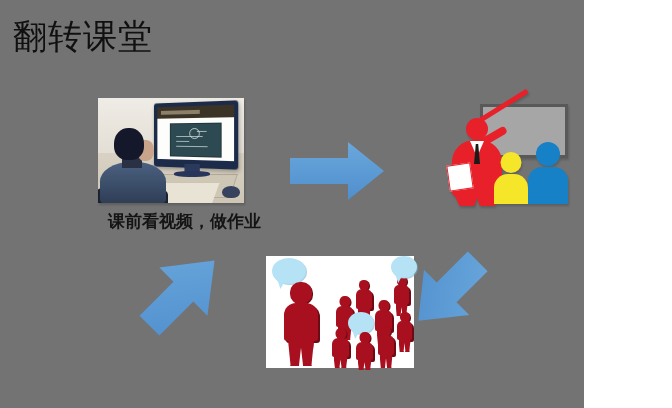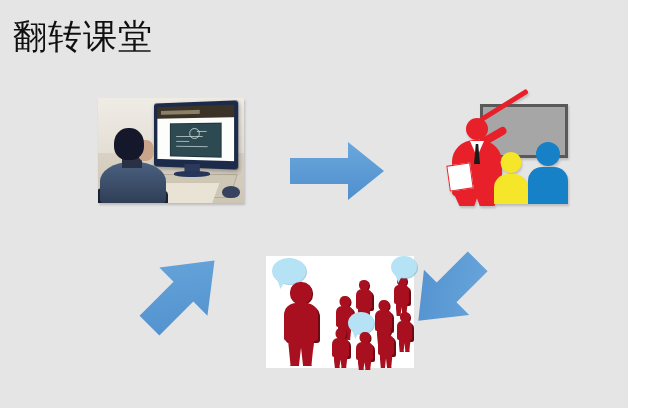--- a/index.html
+++ b/index.html
@@ -4,21 +4,21 @@
 <title>翻转课堂</title>
 <style>
   html,body{margin:0;padding:0;}
   body{
     width:672px;height:408px;
     background:#ffffff;
     font-family:"Liberation Sans","DejaVu Sans",sans-serif;
     overflow:hidden;
     position:relative;
   }
-  .slide{position:relative;width:628px;height:408px;background:#e5e5e5;overflow:hidden;}
+  .slide{position:relative;width:584px;height:408px;background:#737373;overflow:hidden;}
 
   
   .slide-title{
     position:absolute;left:13px;top:14px;
     font-size:34px;line-height:44px;
     font-weight:400;color:#101010;
     letter-spacing:1px;
     white-space:nowrap;
   }
 
@@ -261,20 +261,21 @@
     <div class="pc-stand"></div>
     <div class="pc-base"></div>
     <div class="pc-chair"></div>
     <div class="pc-body"></div>
     <div class="pc-neck"></div>
     <div class="pc-face"></div>
     <div class="pc-ear"></div>
     <div class="pc-head"></div>
   </div>
 
+  <div class="caption caption-left">课前看视频，做作业</div>
 
   <div class="arrow" style="left:290px;top:140px;">
     <svg width="96" height="62" viewBox="0 0 96 62">
       <defs>
         <linearGradient id="gb" x1="0" y1="0" x2="0" y2="1">
           <stop offset="0" stop-color="#6aa7dc"></stop>
           <stop offset="1" stop-color="#4f8fcd"></stop>
         </linearGradient>
       </defs>
       <path d="M0,18 L58,18 L58,2 L94,31 L58,60 L58,44 L0,44 Z" fill="url(#gb)"></path>

